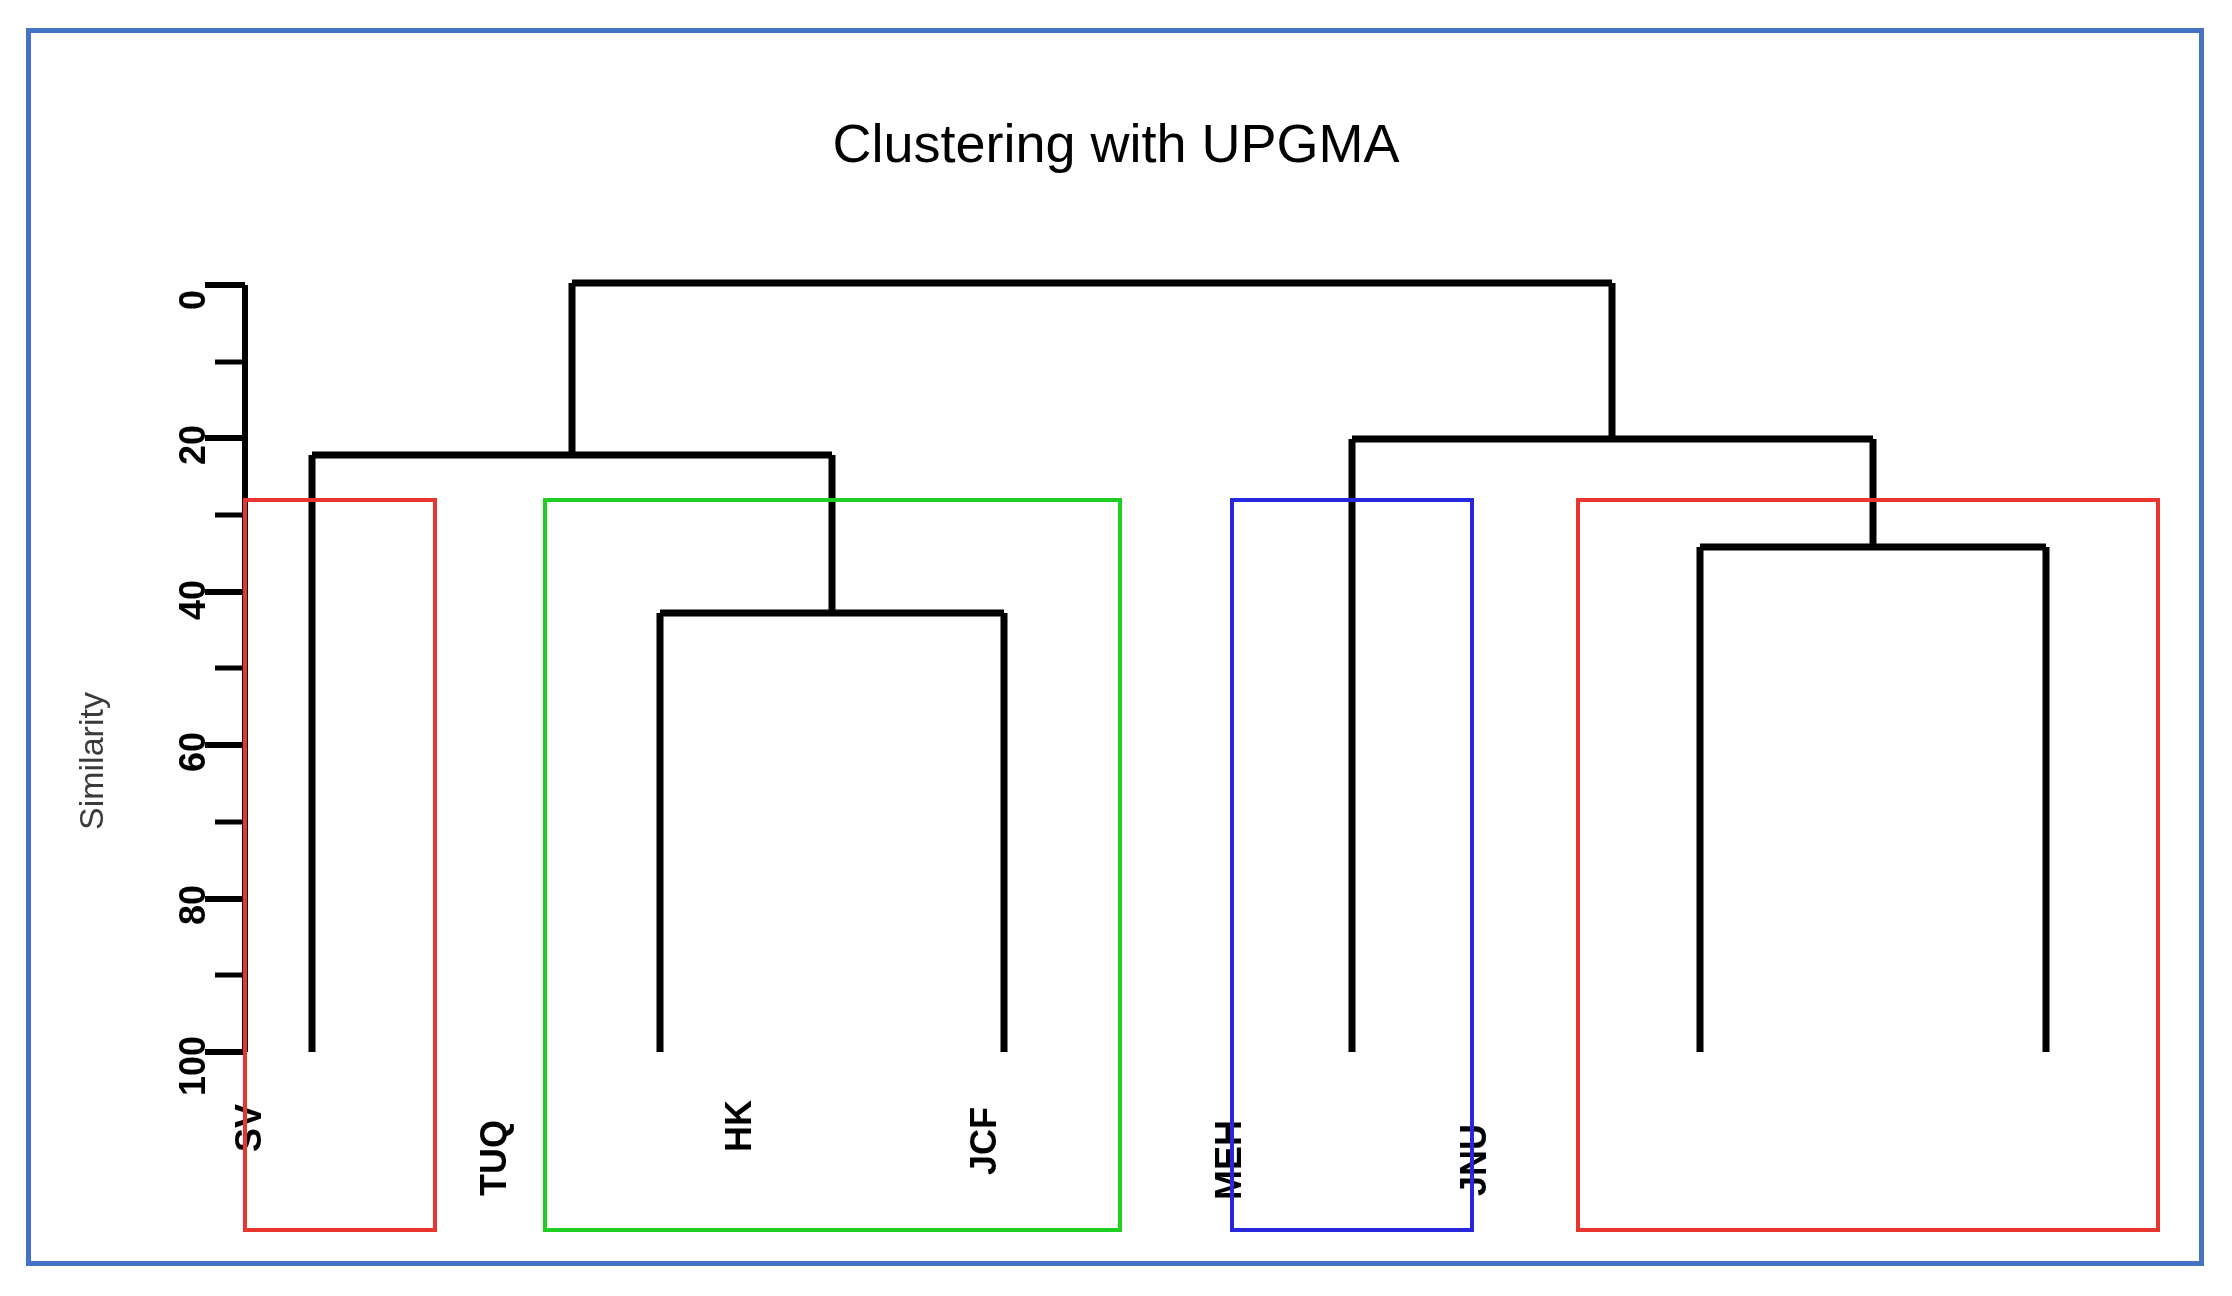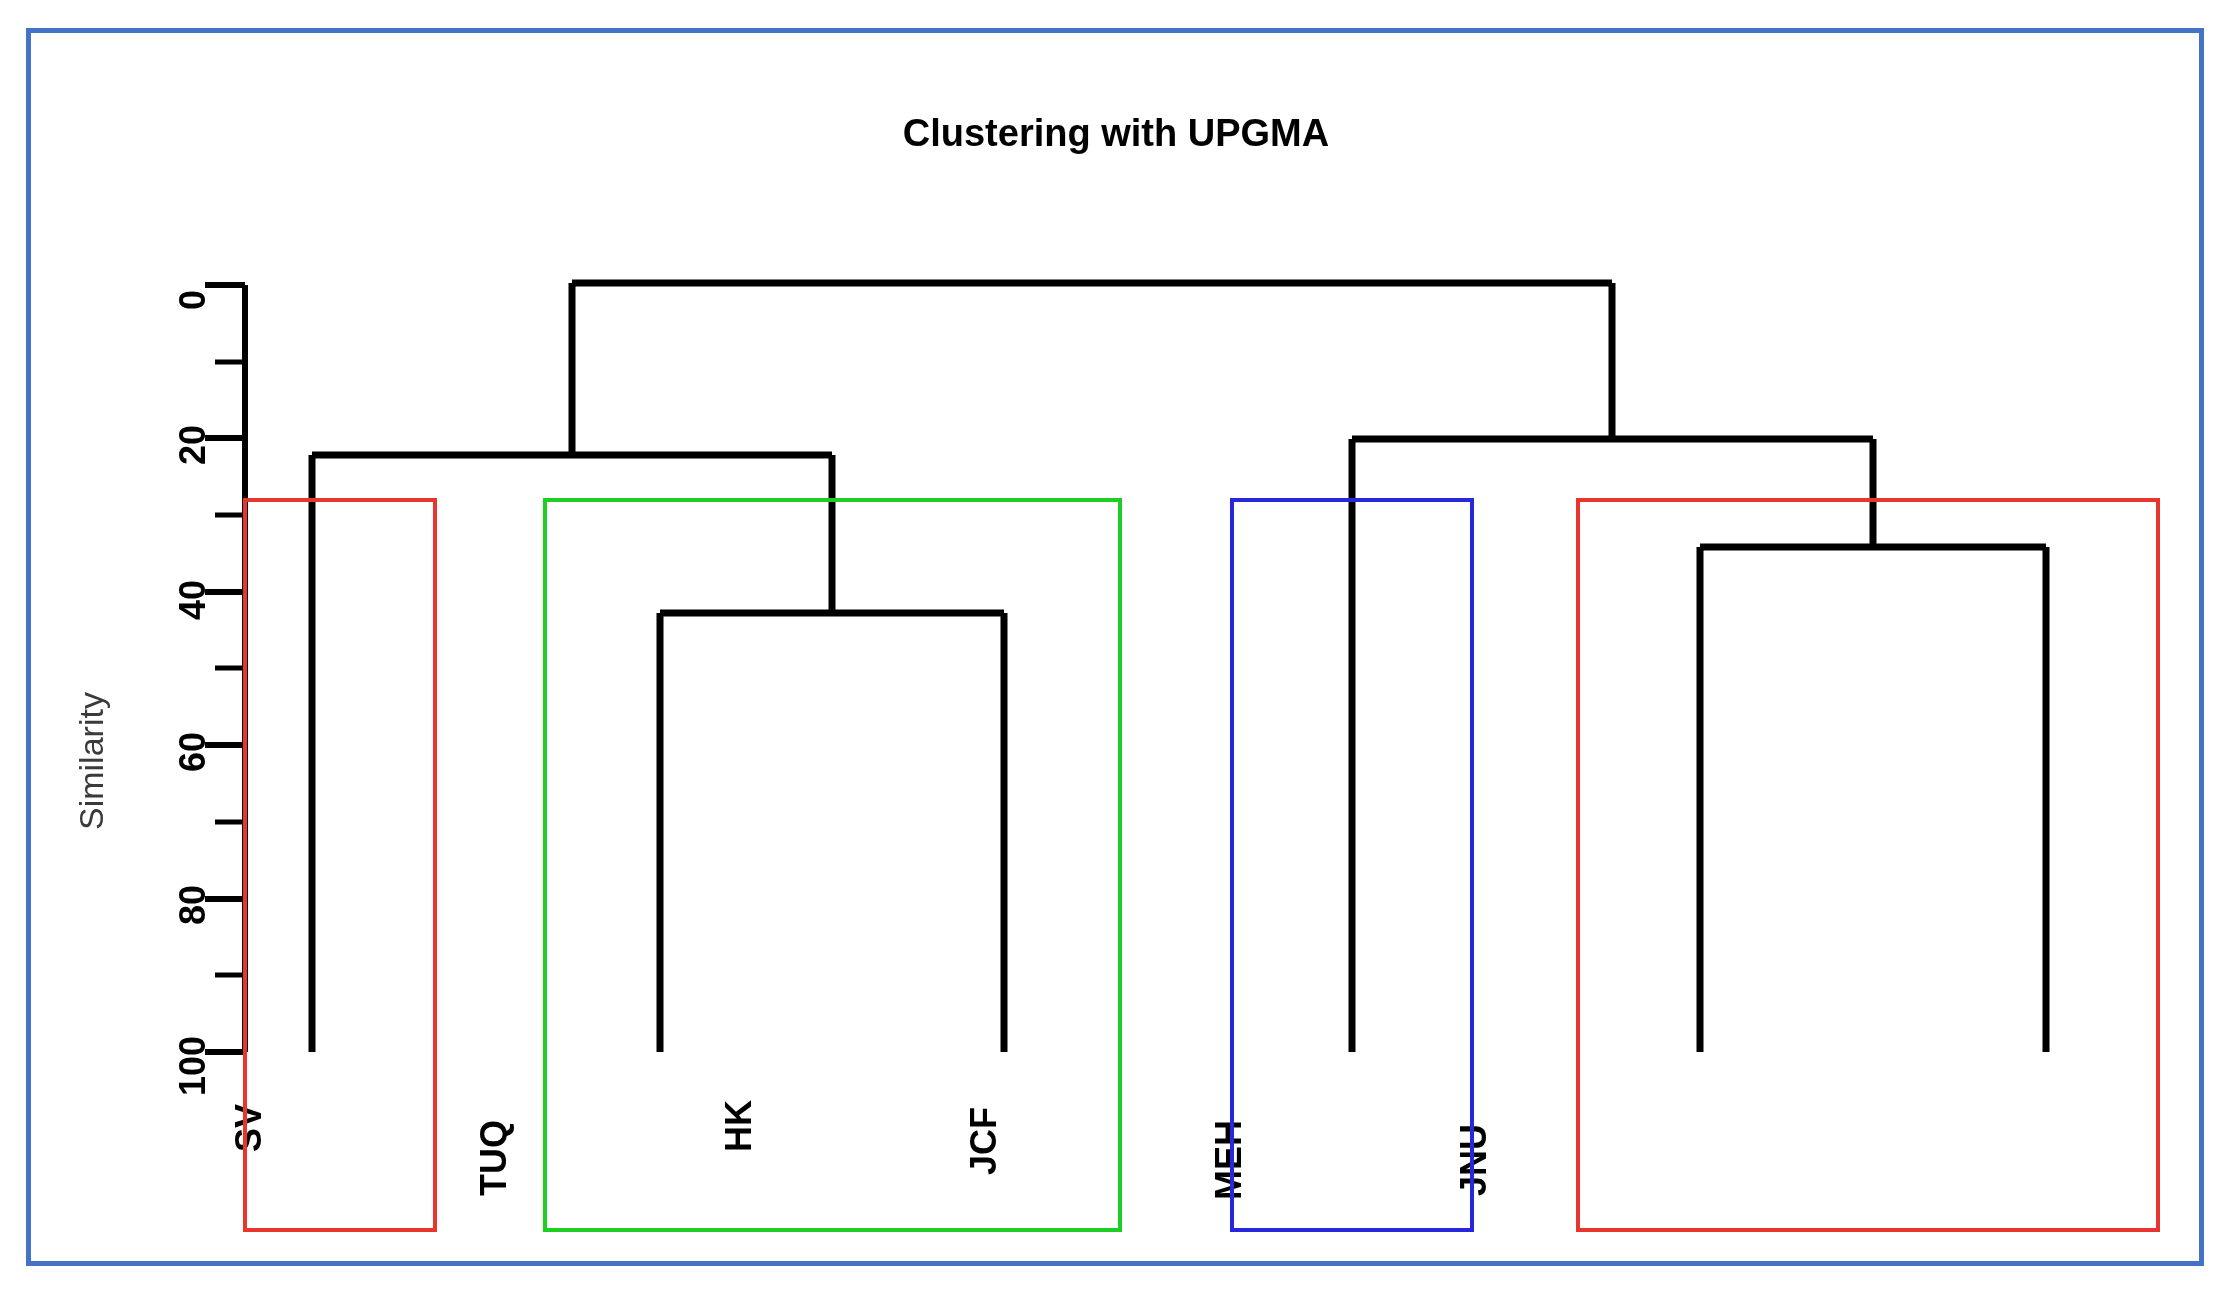--- a/index.html
+++ b/index.html
@@ -30,22 +30,22 @@
     position: absolute;
     left: 0;
     top: 0;
   }
   .txt {
     position: absolute;
     color: #000000;
     white-space: nowrap;
   }
   #chart-title {
-    font-size: 38px;
-    font-weight: bold;
+    font-size: 54px;
+    font-weight: normal;
     letter-spacing: 0px;
     left: 0;
     top: 112px;
     width: 2232px;
     text-align: center;
   }
   #y-axis-title {
     font-size: 34px;
     color: #3a3a3a;
     transform: rotate(-90deg);

